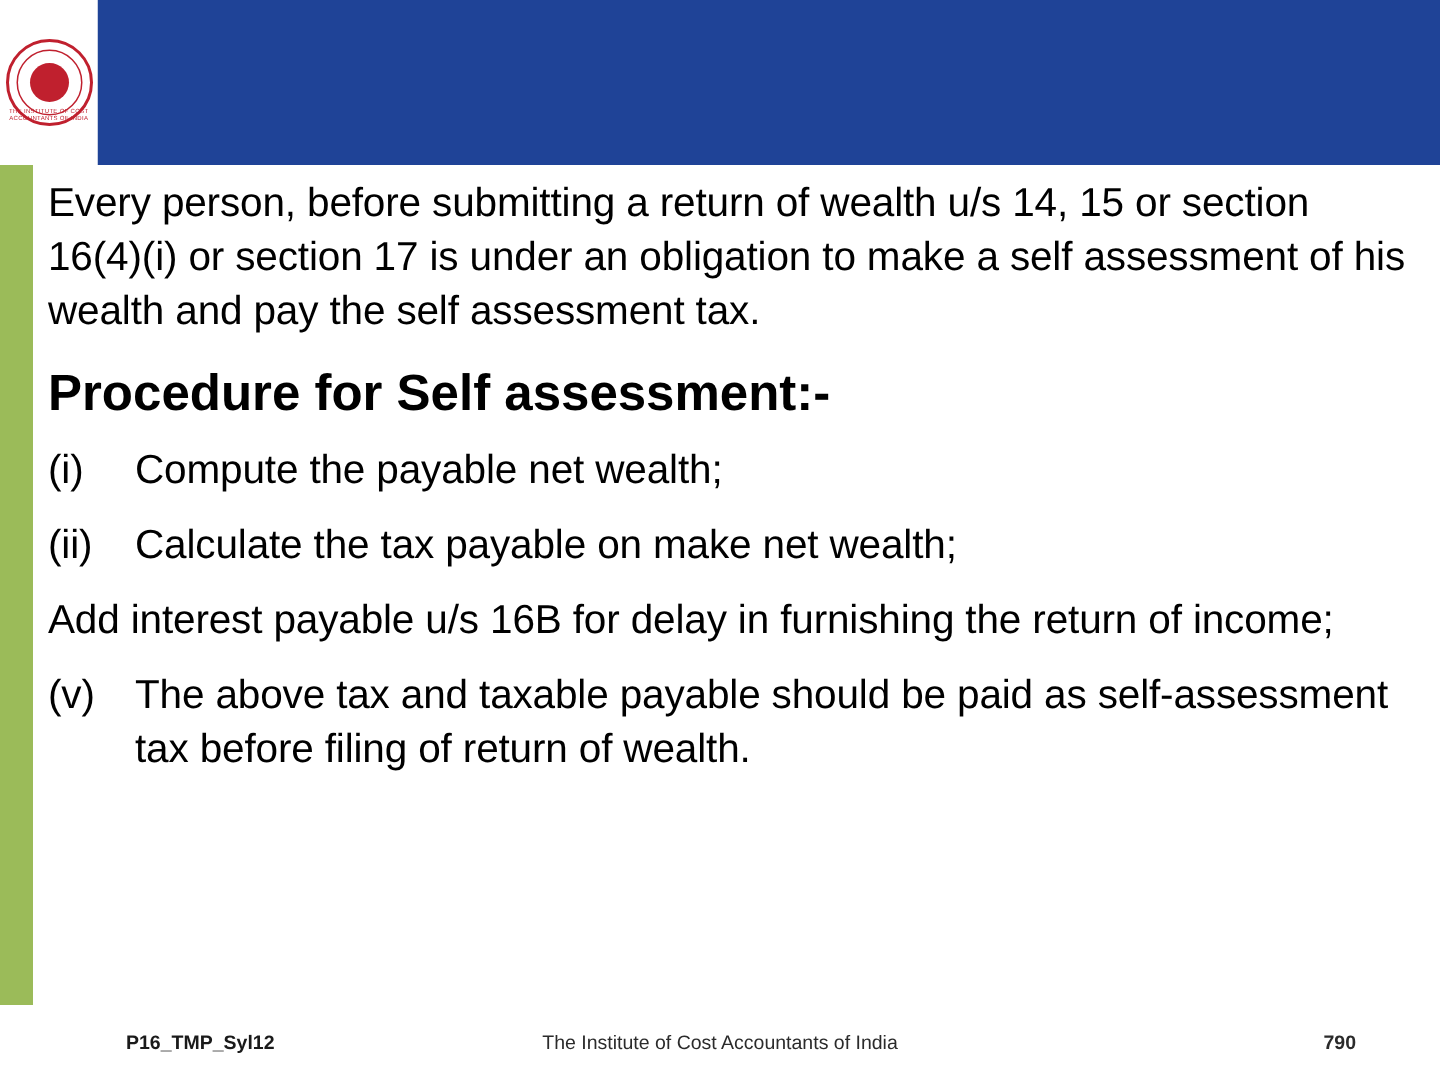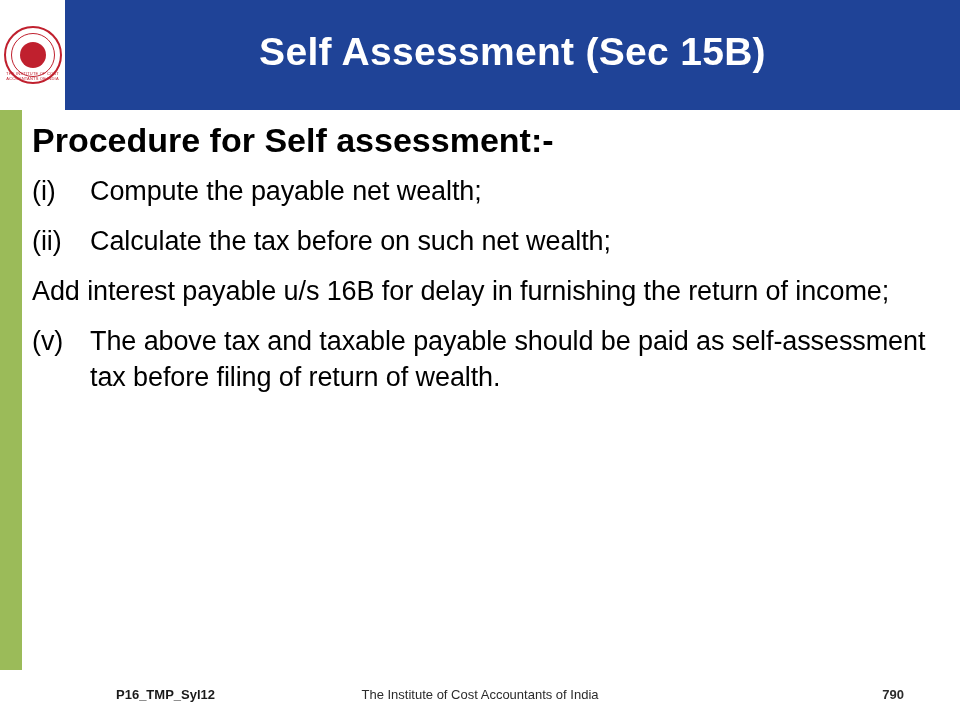--- a/index.html
+++ b/index.html
@@ -155,21 +155,21 @@
     bottom: 14px;
     width: 960px;
     height: 24px;
     display: flex;
     align-items: center;
     font-size: 13px;
     color: #2b2b2b;
   }
   .footer-left {
     position: absolute;
-    left: 116px;
+    left: 84px;
     font-weight: bold;
     color: #1a1a1a;
   }
   .footer-center {
     position: absolute;
     left: 0;
     width: 960px;
     text-align: center;
   }
   .footer-right {
@@ -185,37 +185,37 @@
 
   <div class="header-band"></div>
 
   <div class="logo-box">
     <div class="logo-seal">
       <div class="logo-inner"></div>
       <div class="logo-caption">THE INSTITUTE OF COST ACCOUNTANTS OF INDIA</div>
     </div>
   </div>
 
-  <div class="header-title">Self Assessment (Sec 15B)</div>
 
   <div class="left-bar"></div>
 
   <div class="content">
 
+    <p class="para">Every person, before submitting a return of wealth u/s 14, 15 or section 16(4)(i) or section 17 is under an obligation to make a self assessment of his wealth and pay the self assessment tax.</p>
 
     <p class="subhead">Procedure for Self assessment:-</p>
 
     <ul class="list">
       <li class="list-item">
         <span class="list-marker">(i)</span>
         <span class="list-text">Compute the payable net wealth;</span>
       </li>
       <li class="list-item">
         <span class="list-marker">(ii)</span>
-        <span class="list-text">Calculate the tax before on such net wealth;</span>
+        <span class="list-text">Calculate the tax payable on make net wealth;</span>
       </li>
       <li class="list-item">
         <span class="list-text">Add interest payable u/s 16B for delay in furnishing the return of income;</span>
       </li>
       <li class="list-item">
         <span class="list-marker">(v)</span>
         <span class="list-text">The above tax and taxable payable should be paid as self-assessment tax before filing of return of wealth.</span>
       </li>
     </ul>
 

